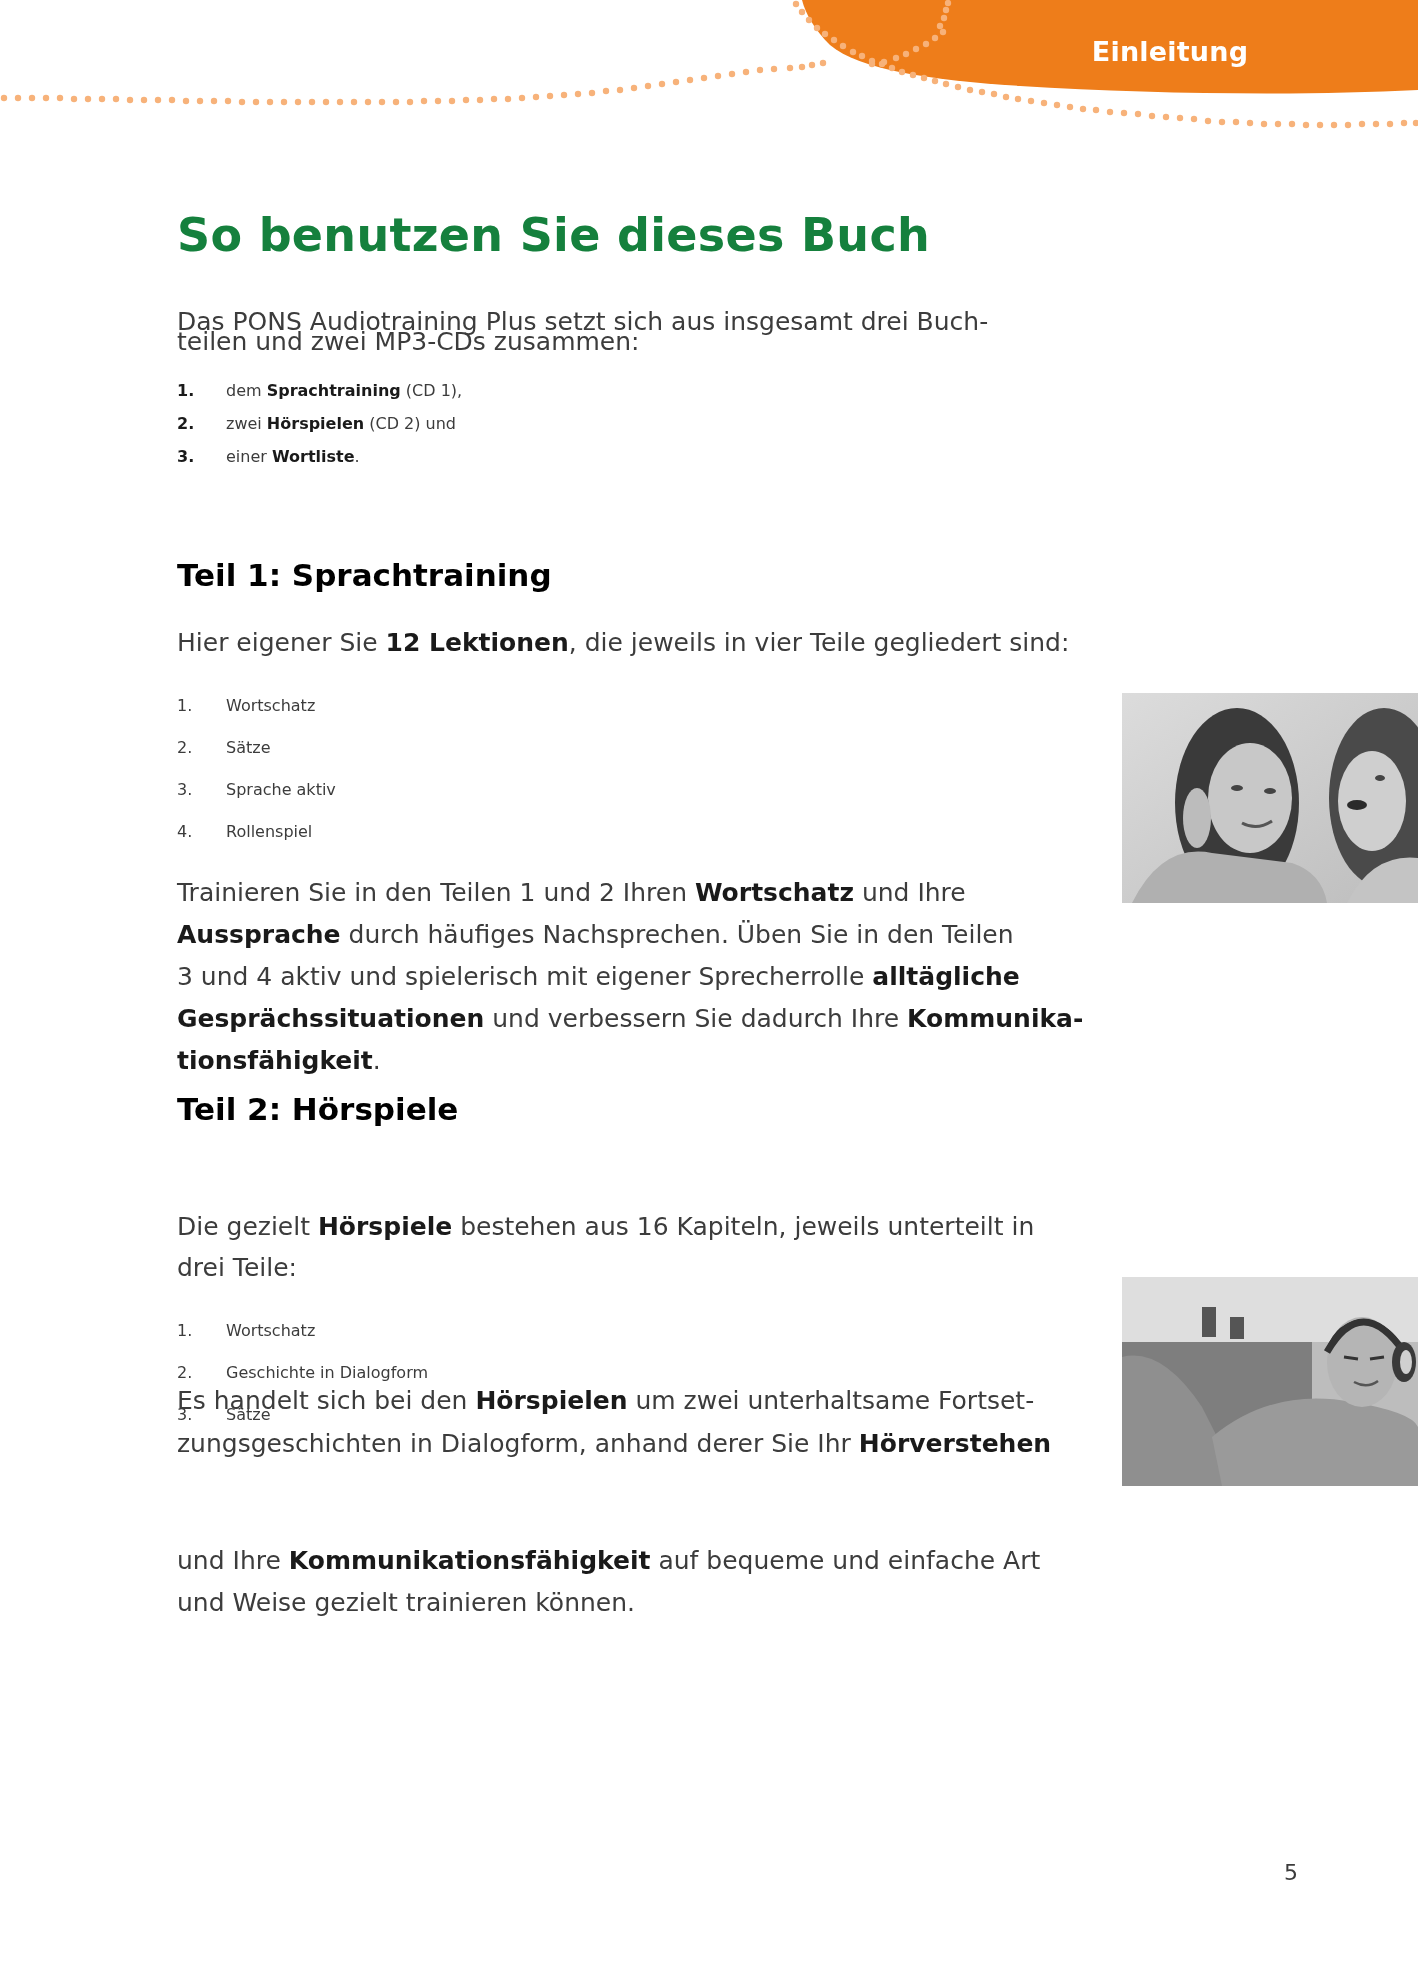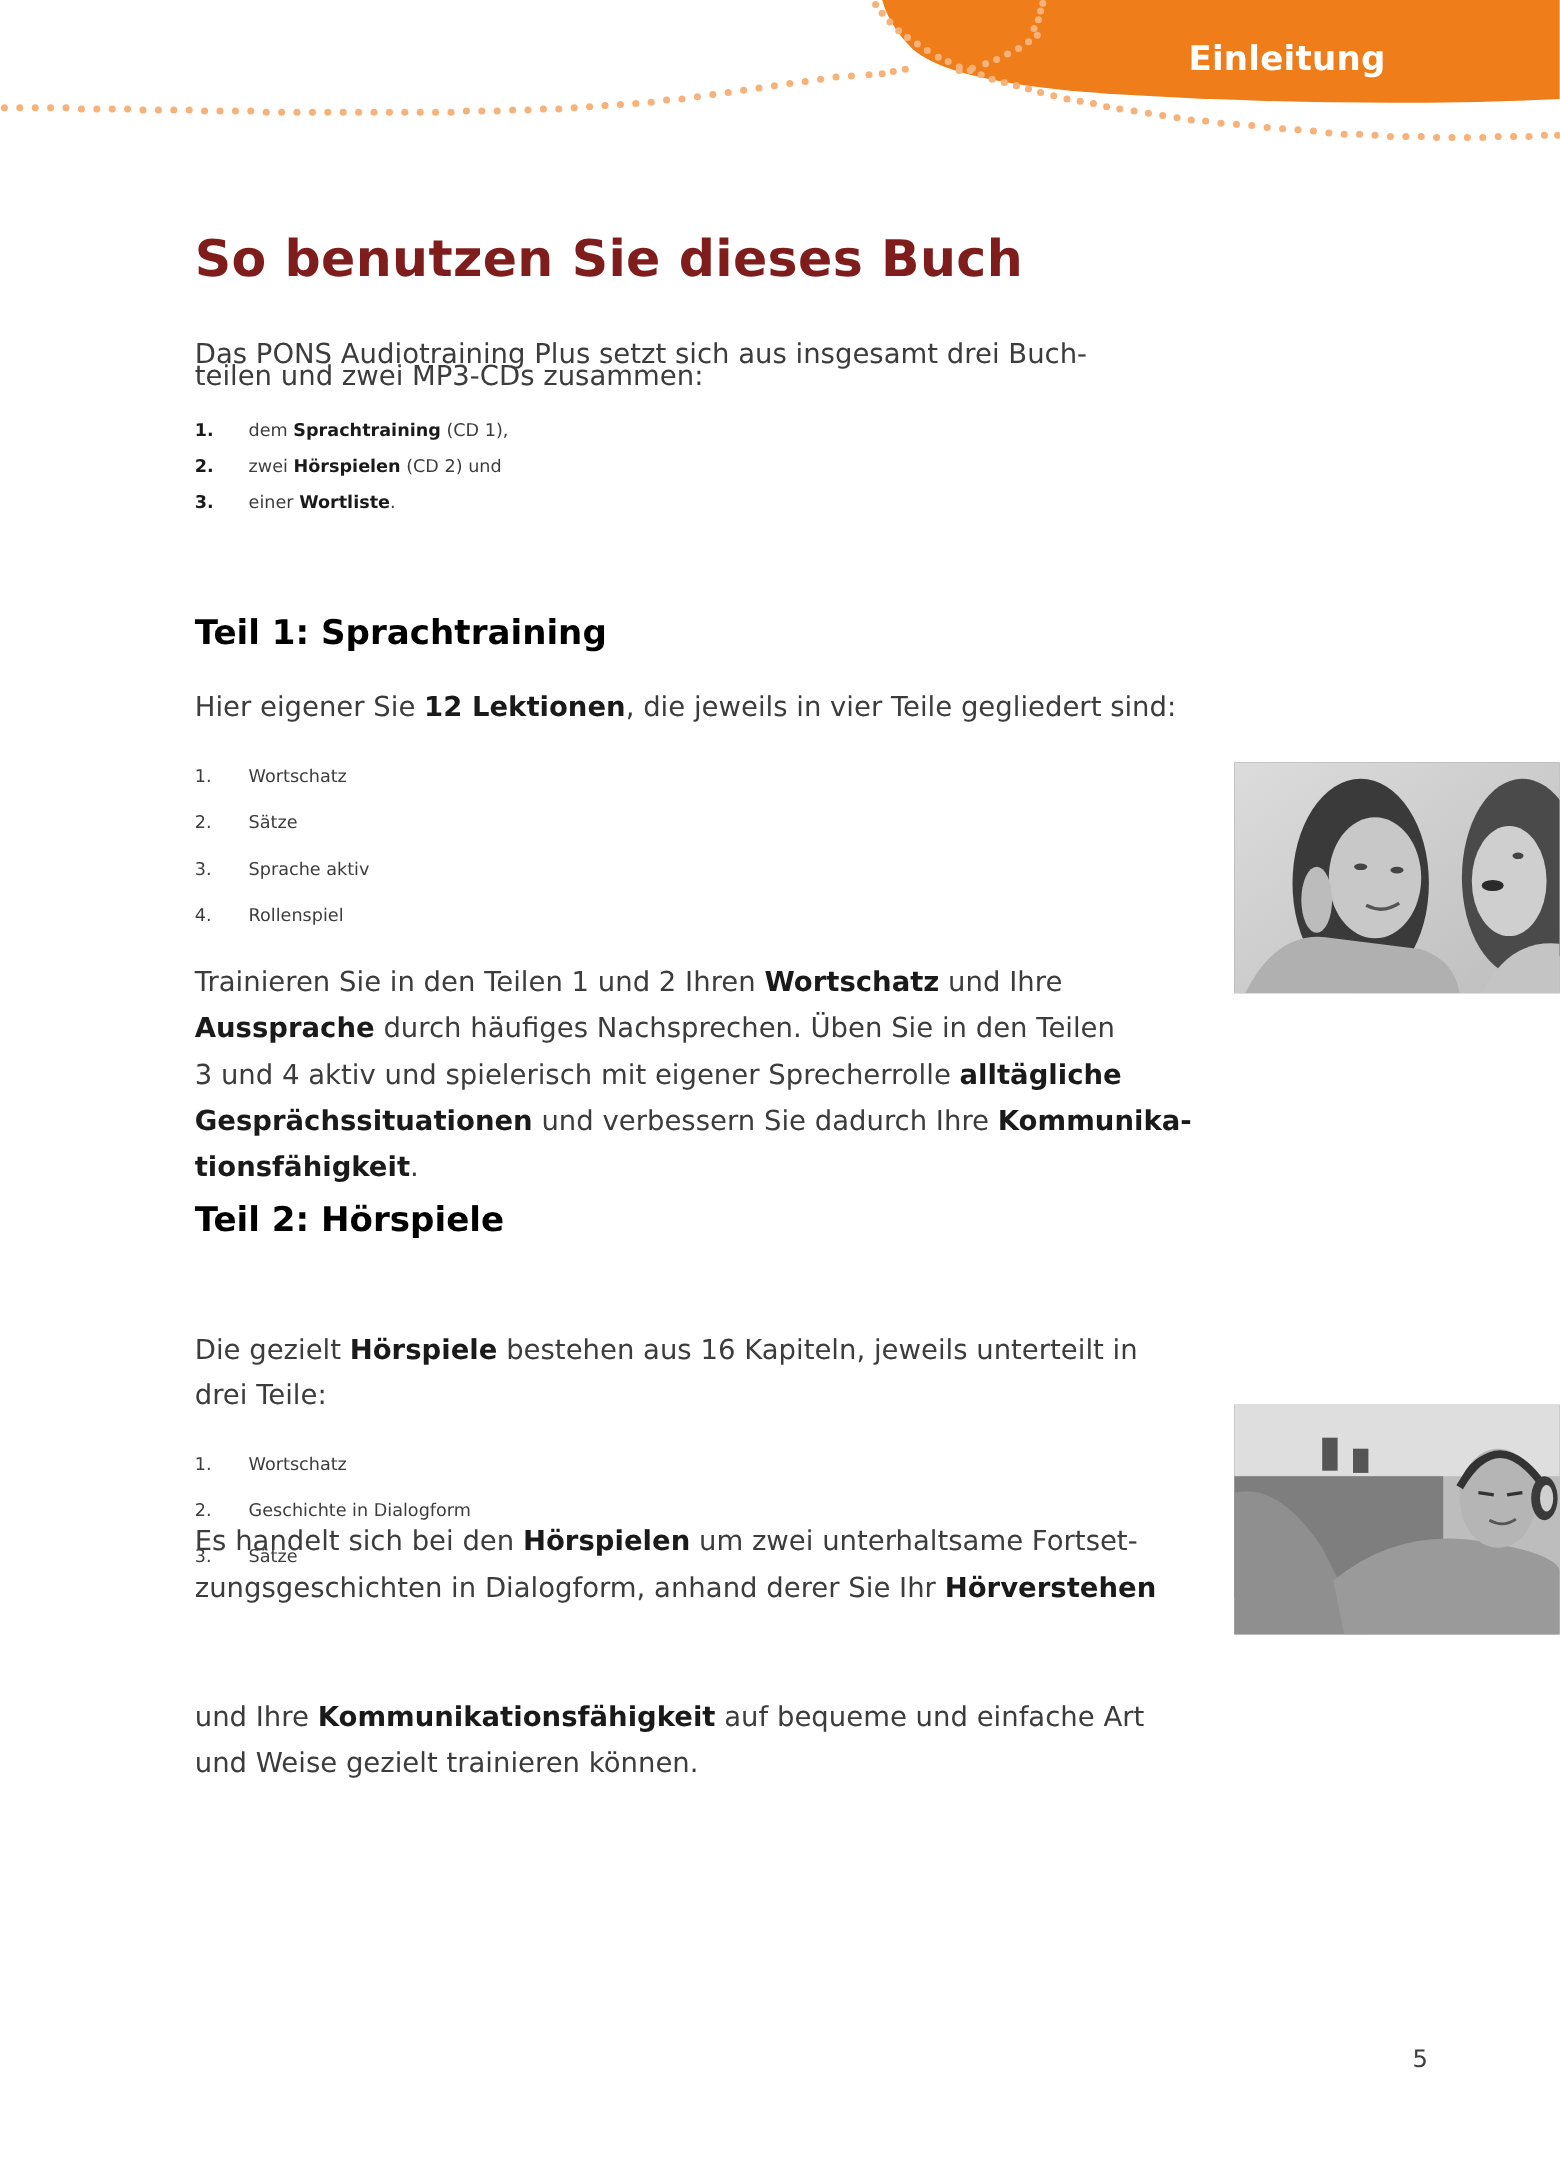--- a/index.html
+++ b/index.html
@@ -1,22 +1,22 @@
 <!DOCTYPE html>
 <html><head>
 <meta charset="utf-8">
 <style>
   html, body { margin:0; padding:0; }
   body { width:1418px; height:1985px; background:#ffffff; position:relative; overflow:hidden;
          font-family:"DejaVu Sans", sans-serif; color:#2a2a2a; }
   .header-art { position:absolute; left:0; top:0; width:1418px; height:140px; }
   .section-tab { position:absolute; left:1040px; top:36px; width:260px; text-align:center;
-                 color:#ffffff; font-family:"DejaVu Sans", sans-serif; font-size:31px; font-weight:bold; letter-spacing:0.2px; }
+                 color:#ffffff; font-family:"DejaVu Sans", sans-serif; font-size:27px; font-weight:bold; letter-spacing:0.2px; }
   .content { position:absolute; left:177px; top:0; width:900px; }
-  .title { position:absolute; left:0; top:208px; margin:0; color:#7f1d1d; font-size:46px; font-weight:bold; white-space:nowrap; letter-spacing:0.3px; }
+  .title { position:absolute; left:0; top:208px; margin:0; color:#15803d; font-size:46px; font-weight:bold; white-space:nowrap; letter-spacing:0.3px; }
   .p { position:absolute; left:0; margin:0; font-size:25px; line-height:33px; color:#3c3c3c; font-weight:normal; white-space:nowrap; }
   .p b, .li b { color:#1a1a1a; font-weight:bold; }
   .li { position:absolute; left:0; font-size:16px; line-height:33px; color:#3c3c3c; white-space:nowrap; }
   .li .num { display:inline-block; width:49px; }
   .li .num.bold { font-weight:bold; color:#1a1a1a; }
   .h2 { position:absolute; left:0; margin:0; color:#000000; font-size:31px; font-weight:bold; white-space:nowrap; }
   .photo { position:absolute; left:1122px; width:296px; background:#9a9a9a; overflow:hidden; }
   .page-number { position:absolute; left:1284px; top:1860px; font-size:22px; color:#3c3c3c; }
 </style>
 </head>

